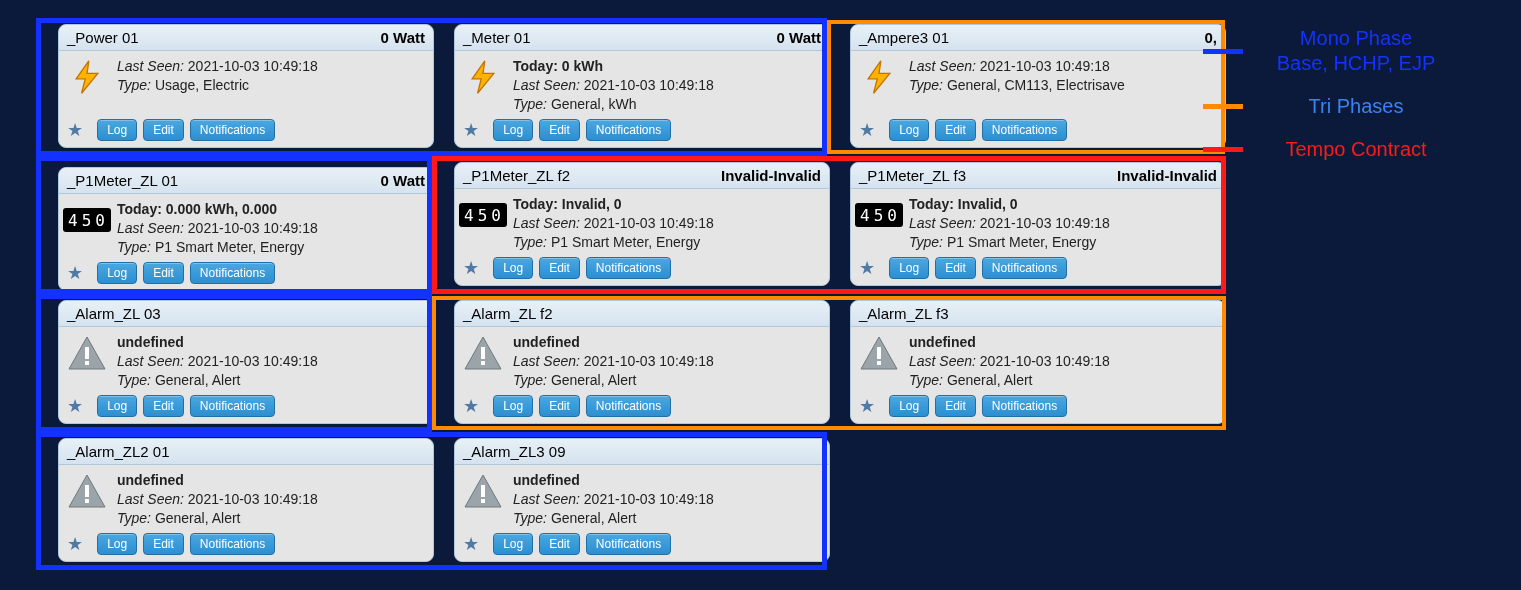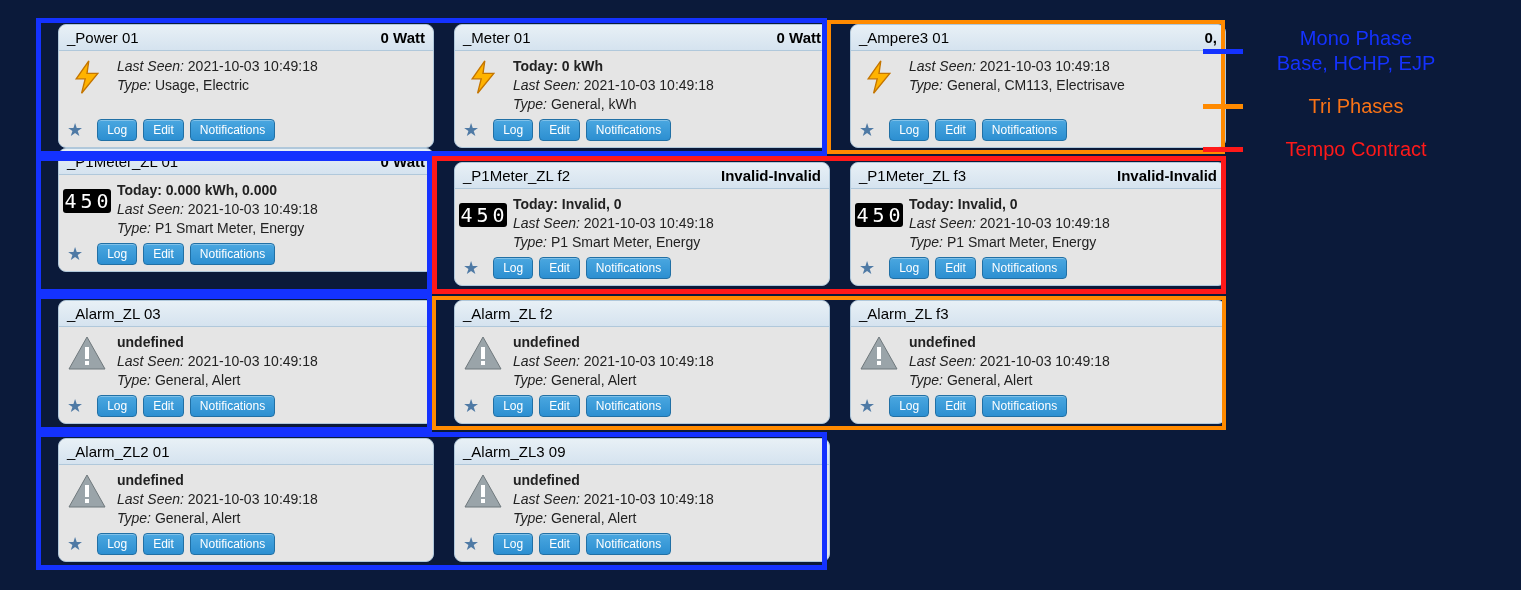--- a/index.html
+++ b/index.html
@@ -109,21 +109,21 @@
     height: 0;
     border-top-width:5px;
     border-top-style:solid;
   }
   .legend-text { width: 170px; line-height:1.25; }
   
   .odometer {
     background:#000;
     color:#fff;
     font-family: monospace;
-    font-size:20px;
+    font-size:16px;
     letter-spacing:4px;
     padding:2px 2px 2px 5px;
     border-radius:3px;
     width:48px;
     height:24px;
     display:flex;
     align-items:center;
     justify-content:center;
   }
 </style>
@@ -200,21 +200,21 @@
           </div>
         </div>
         <div class="card-footer">
           <span class="star">★</span>
           <button class="btn">Log</button>
           <button class="btn">Edit</button>
           <button class="btn">Notifications</button>
         </div>
       </div>
     </div>
-    <div class="cell-wrap" style="top: 124px; left: 0px;">
+    <div class="cell-wrap" style="top: 143px; left: 0px;">
       <div class="card">
         <div class="card-header">
           <span class="card-title">_P1Meter_ZL 01</span>
           <span class="card-value">0 Watt</span>
         </div>
         <div class="card-body">
           <div class="card-icon">
             <div class="odometer">450</div>
           </div>
           <div class="info">
@@ -428,19 +428,19 @@
     <div class="overlay" style="border-color: rgb(20, 50, 255); border-width: 5px; top: 414px; left: 0px; width: 791px; height: 138px;"></div>
   </div>
 
 <div class="legend" id="legend">
     <div class="legend-row">
       <div class="swatch" style="border-top-color: rgb(20, 50, 255);"></div>
       <div class="legend-text" style="color: rgb(20, 50, 255);">Mono Phase<br>Base, HCHP, EJP</div>
     </div>
     <div class="legend-row">
       <div class="swatch" style="border-top-color: rgb(255, 138, 0);"></div>
-      <div class="legend-text" style="color: #f97316;">Tri Phases</div>
+      <div class="legend-text" style="color: #3b82f6;">Tri Phases</div>
     </div>
     <div class="legend-row">
       <div class="swatch" style="border-top-color: rgb(255, 25, 25);"></div>
       <div class="legend-text" style="color: rgb(255, 25, 25);">Tempo Contract</div>
     </div>
   </div>
 
 </body></html>

